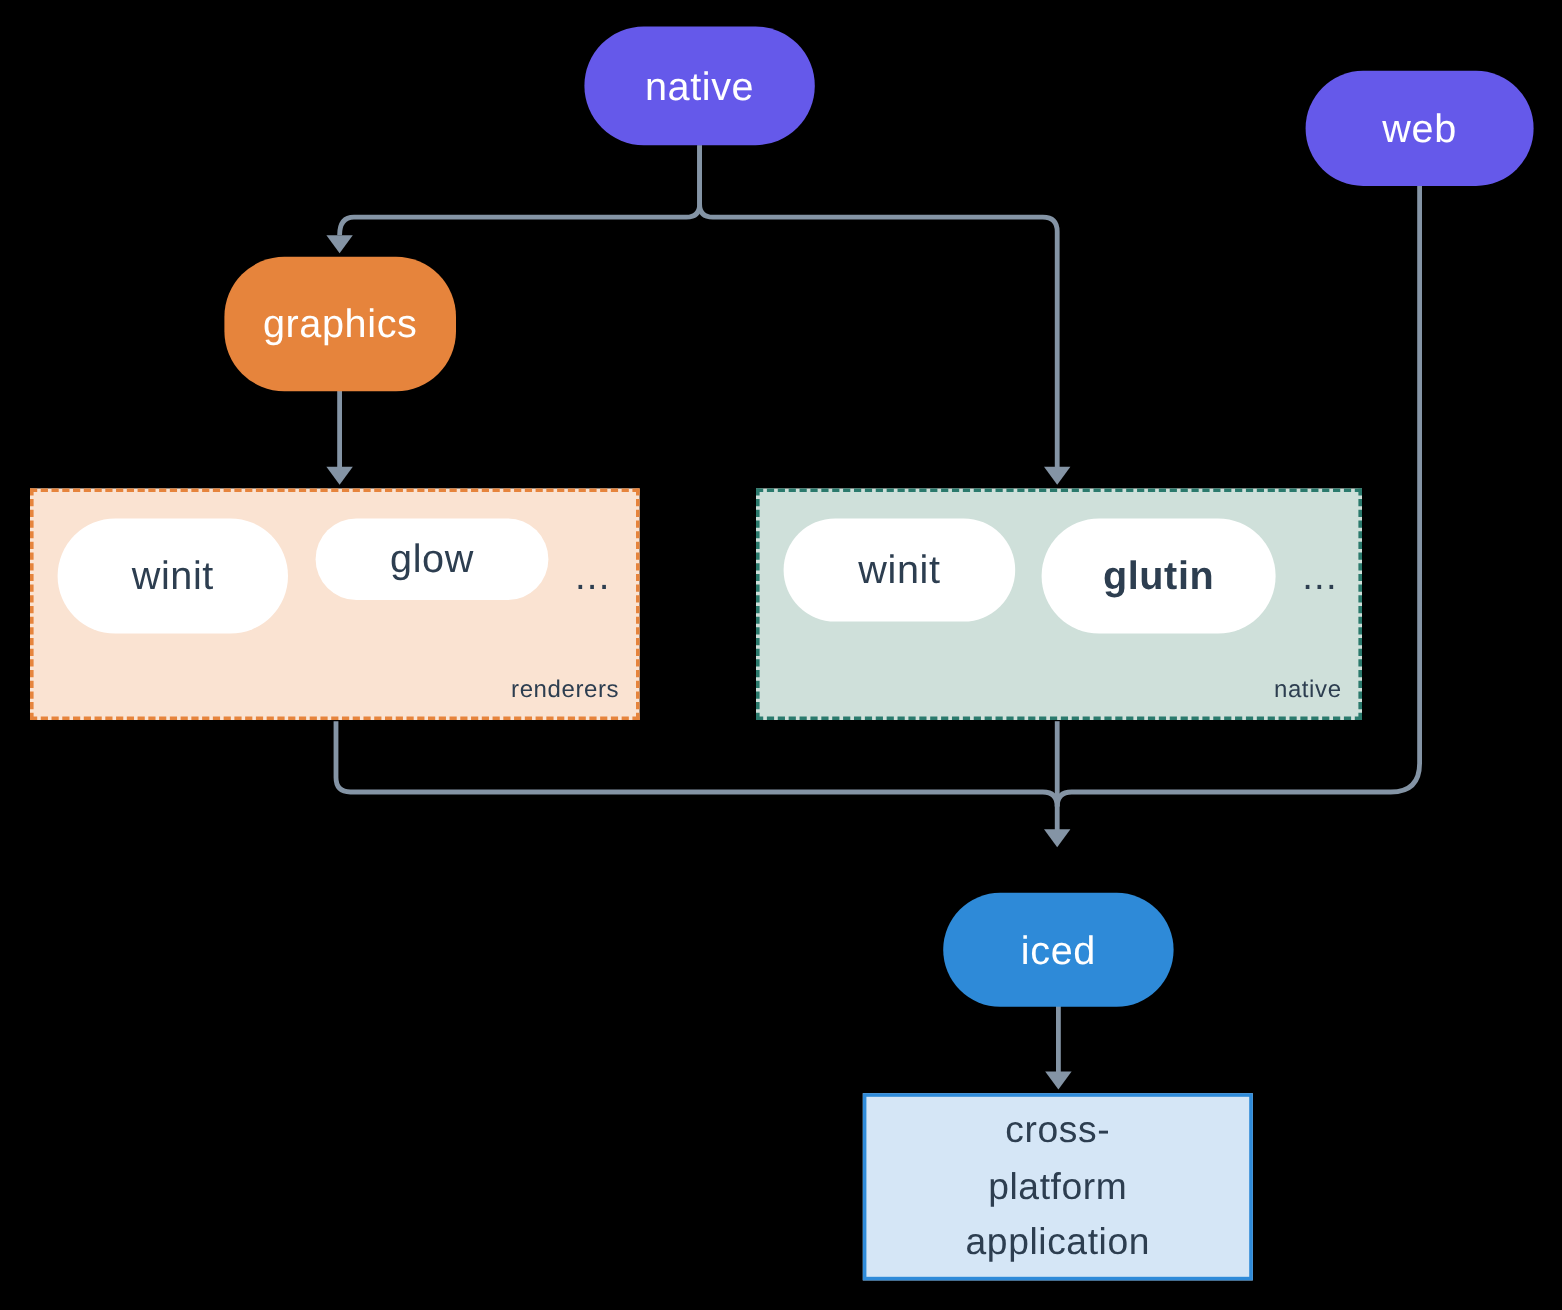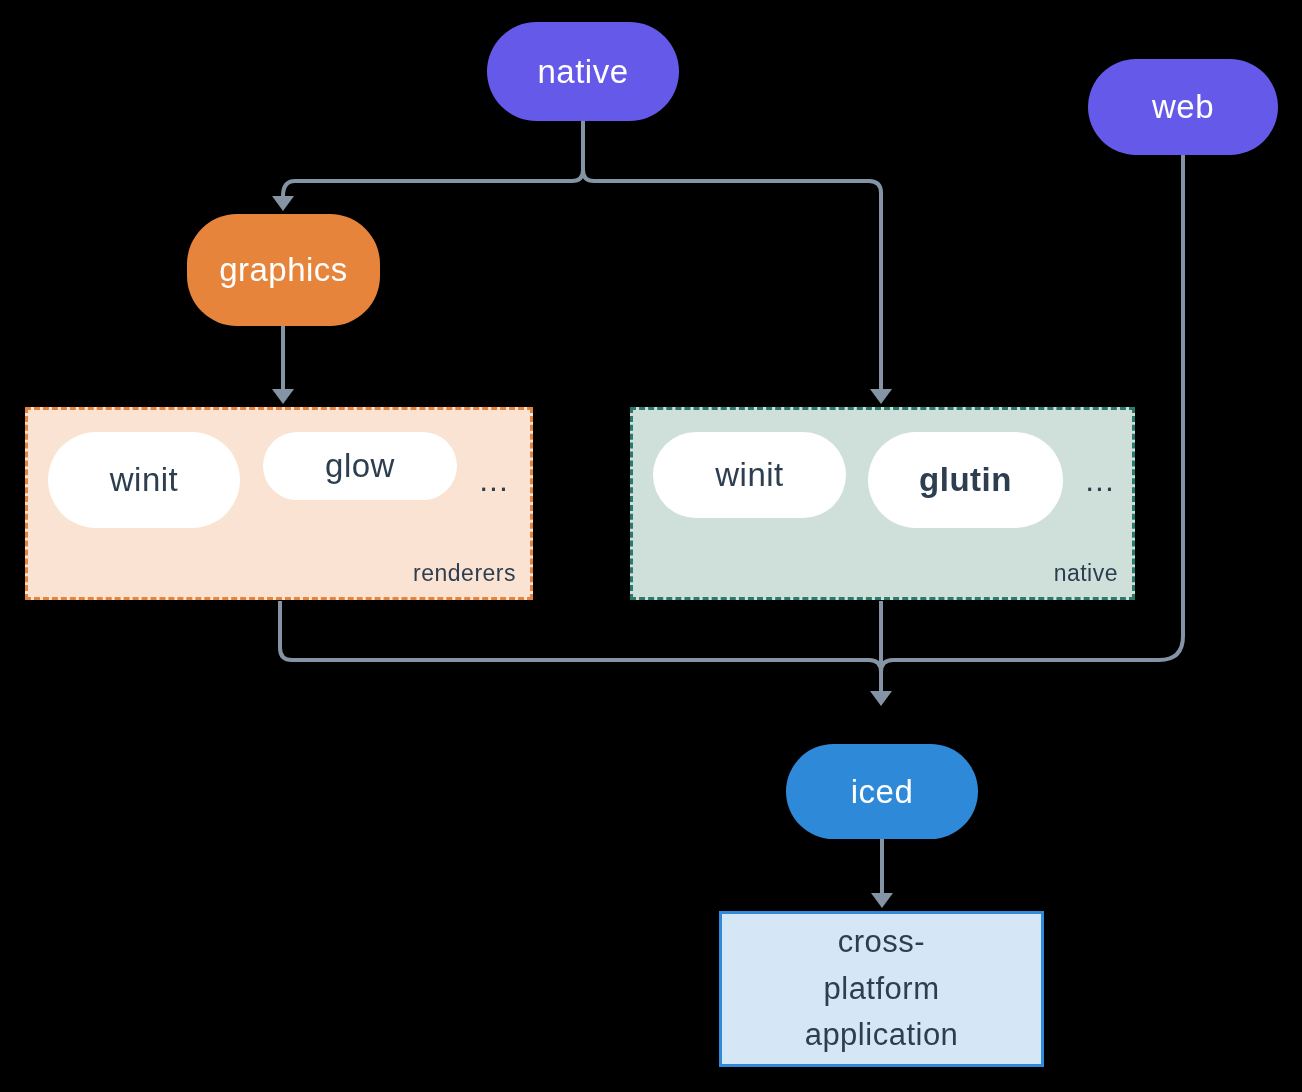--- a/index.html
+++ b/index.html
@@ -36,21 +36,21 @@
   .pill.orange{background:var(--orange);}
   .pill.blue{background:var(--blue);}
   .pill.white{background:#ffffff;color:var(--dark-text);}
   .group{
     position:absolute;box-sizing:border-box;border-width:3px;border-style:dashed;
   }
   .group.renderers{background:var(--renderers-fill);border-color:var(--renderers-border);}
   .group.shells{background:var(--shells-fill);border-color:var(--shells-border);}
   .group-label{
     position:absolute;right:14px;bottom:10px;
-    font-size:23px;color:var(--dark-text);letter-spacing:0.5px;
+    font-size:20px;color:var(--dark-text);letter-spacing:0.5px;
   }
   .ellipsis{
     position:absolute;width:50px;height:96px;top:432px;
     display:flex;align-items:center;justify-content:center;
     font-size:32px;color:var(--dark-text);letter-spacing:1px;
   }
   .app-box{
     position:absolute;left:719px;top:911px;width:325px;height:156px;
     box-sizing:border-box;background:var(--app-fill);
     border:3px solid var(--app-border);

